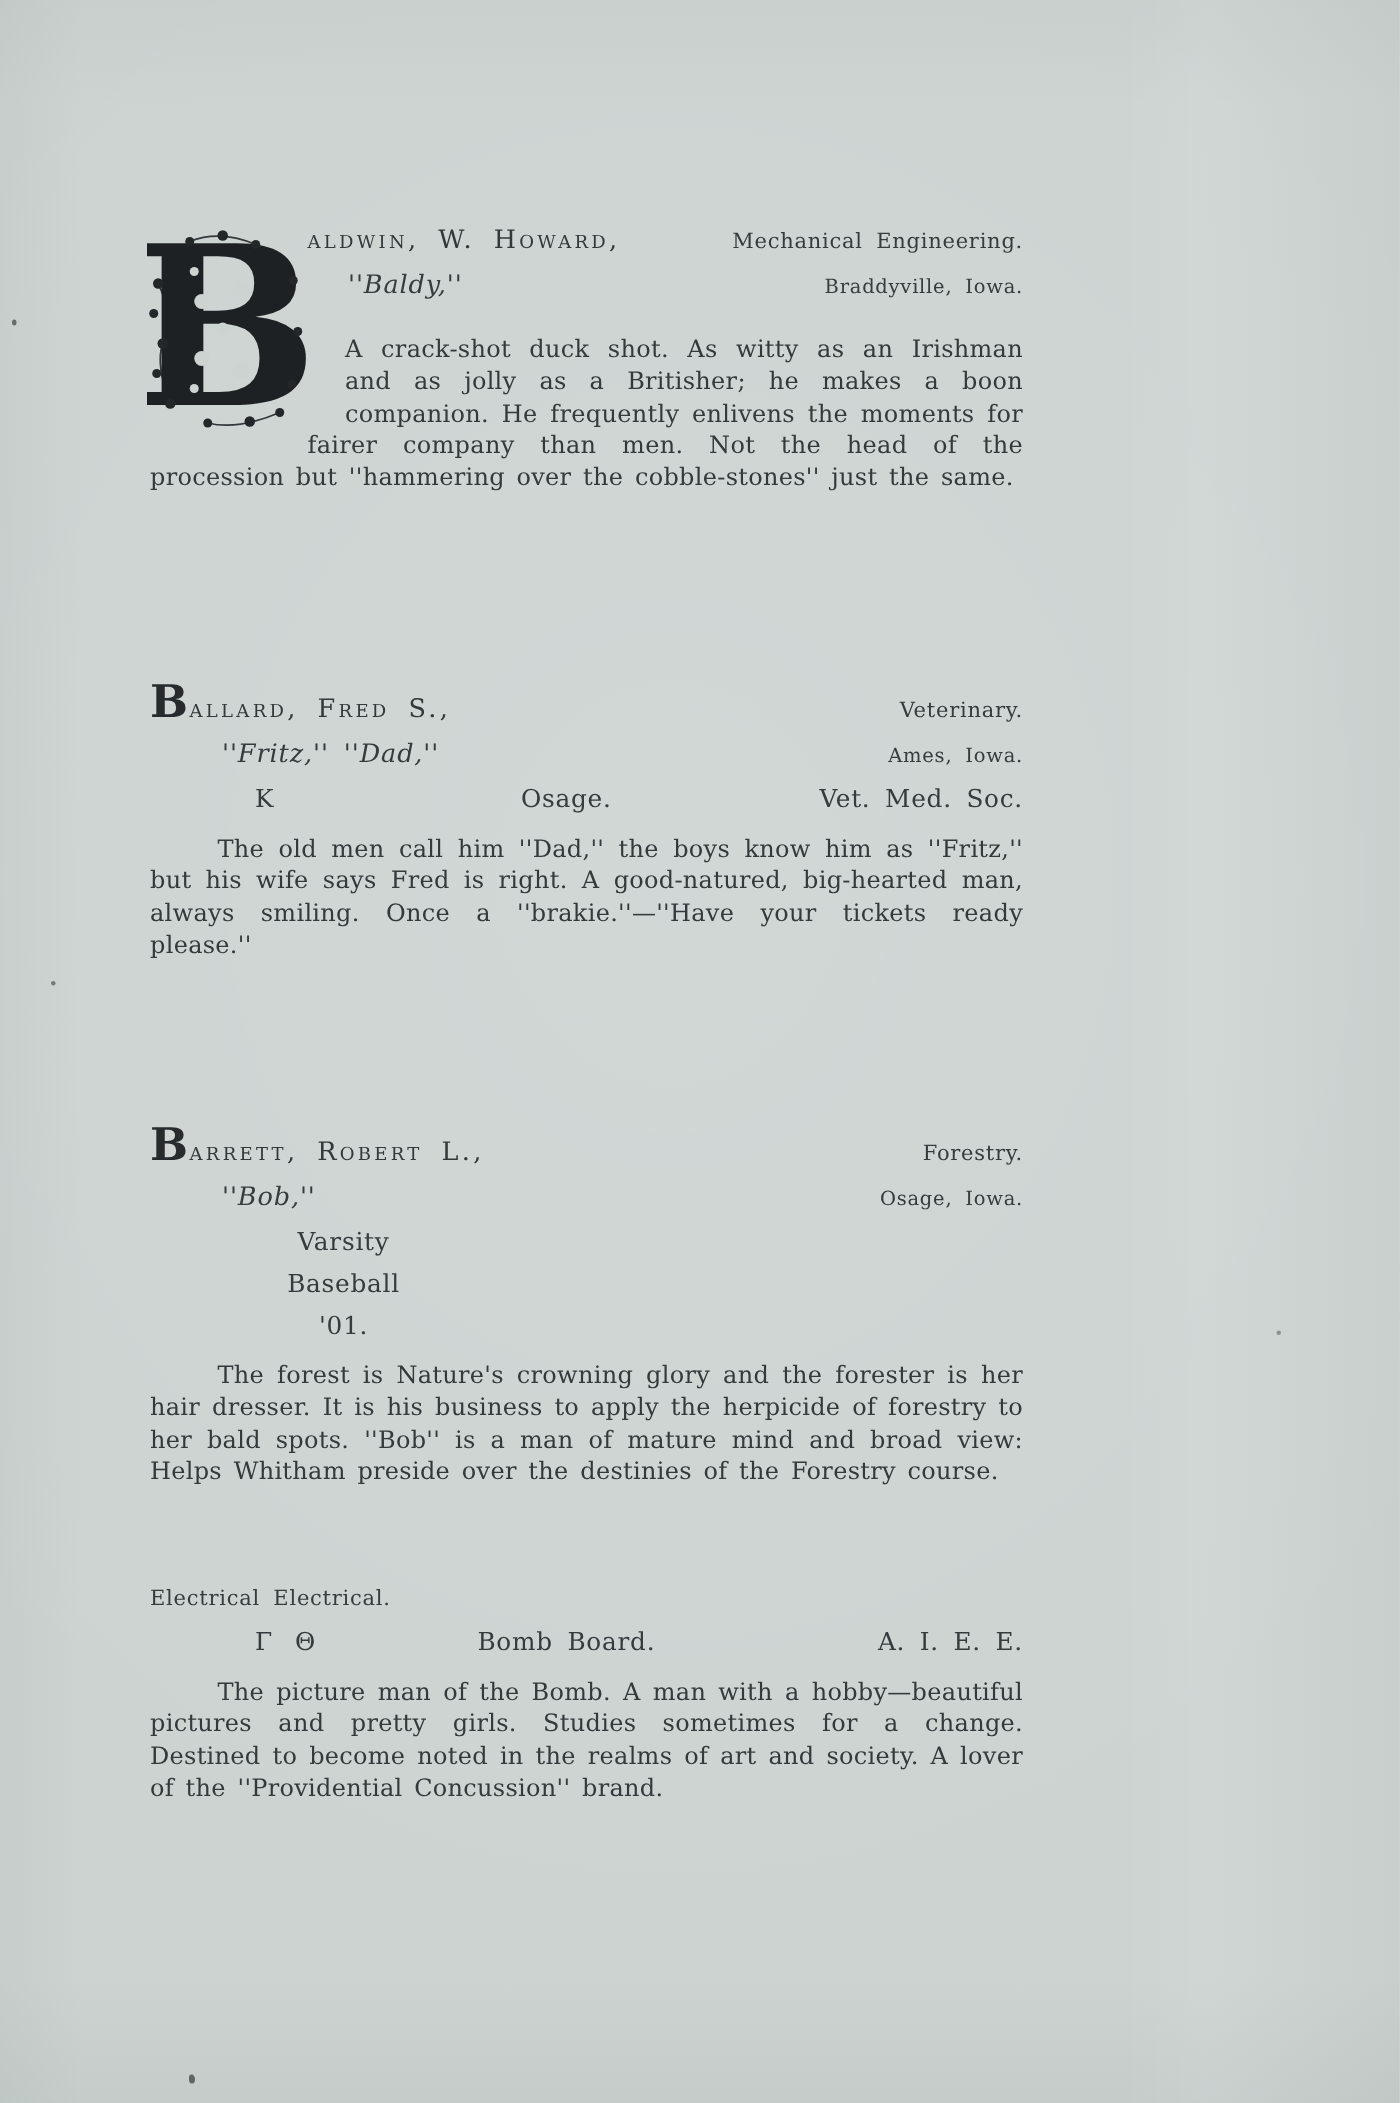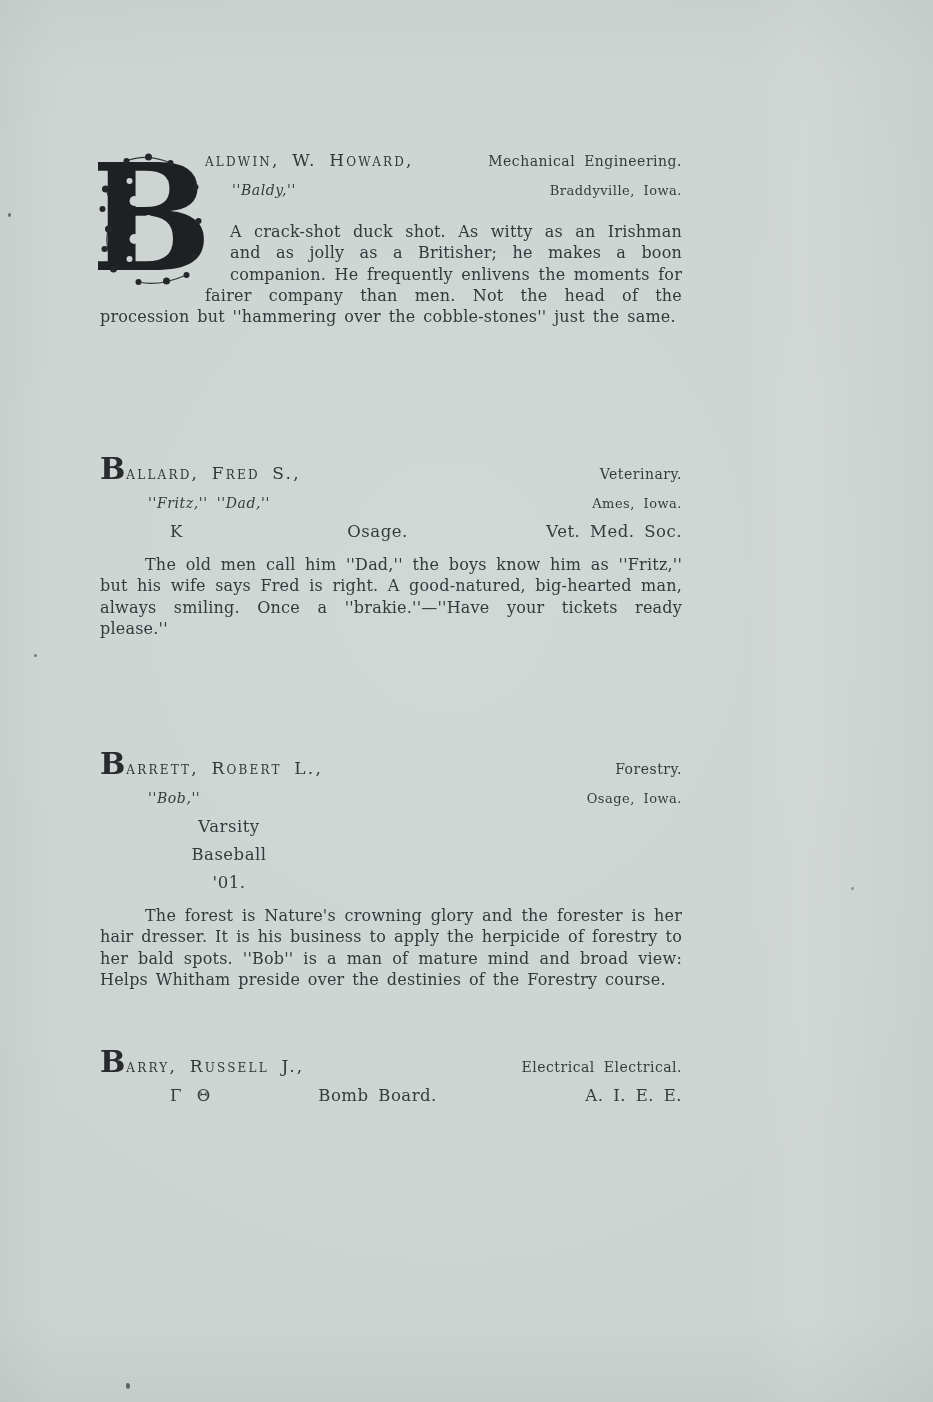--- a/index.html
+++ b/index.html
@@ -31,21 +31,21 @@
 
   .row-head{display:flex;justify-content:space-between;align-items:baseline;line-height:30px;}
   .name{
     font-variant:small-caps;font-size:17px;letter-spacing:2.2px;word-spacing:5px;
     white-space:nowrap;color:#33383a;
   }
   .initial{font-size:30px;font-weight:bold;line-height:1px;letter-spacing:0;margin-right:1px;color:#272b2d;}
   .major{font-size:14px;letter-spacing:0.5px;word-spacing:4px;white-space:nowrap;}
 
   .row-nick{display:flex;justify-content:space-between;align-items:baseline;line-height:29px;margin-left:48px;}
-  .nickname{font-style:italic;font-size:14px;letter-spacing:0.6px;word-spacing:4px;}
+  .nickname{font-style:italic;font-size:17px;letter-spacing:0.6px;word-spacing:4px;}
   .hometown{font-size:13px;letter-spacing:0.5px;word-spacing:4px;}
 
   .row-orgs{display:grid;grid-template-columns:1.05fr 1fr 1.2fr;line-height:28px;font-size:16.5px;}
   .org-left{padding-left:70px;letter-spacing:2px;word-spacing:6px;}
   .org-center{text-align:center;letter-spacing:0.5px;word-spacing:4px;}
   .org-right{text-align:right;letter-spacing:0.5px;word-spacing:4px;}
 
   .bio-wrap{margin-top:8px;}
   .e1 .bio-wrap{margin-top:16px;}
   .bio{
@@ -154,23 +154,25 @@
     <span class="org-center"></span>
     <span class="org-right"></span>
   </div>
   <div class="bio-wrap">
     <p class="bio">The forest is Nature's crowning glory and the forester is her hair dresser.  It is his business to apply the herpicide of forestry to her bald spots.  ''Bob'' is a man of mature mind and broad view:  Helps Whitham preside over the destinies of the Forestry course.</p>
   </div>
 </section>
 
 <section class="entry e4">
   <div class="row-head">
-    <span class="name"><span class="initial">B</span><span>arry, Russell J.,</span></span>
     <span class="major">Electrical Electrical.</span>
   </div>
   <div class="row-nick">
   </div>
   <div class="row-orgs">
     <span class="org-left">Γ Θ</span>
     <span class="org-center">Bomb Board.</span>
     <span class="org-right">A. I. E. E.</span>
   </div>
+  <div class="bio-wrap">
+    <p class="bio">The picture man of the Bomb.  A man with a hobby—beautiful pictures and pretty girls.  Studies sometimes for a change.  Destined to become noted in the realms of art and society.  A lover of the ''Providential Concussion'' brand.</p>
+  </div>
 </section>
 
 </body></html>

